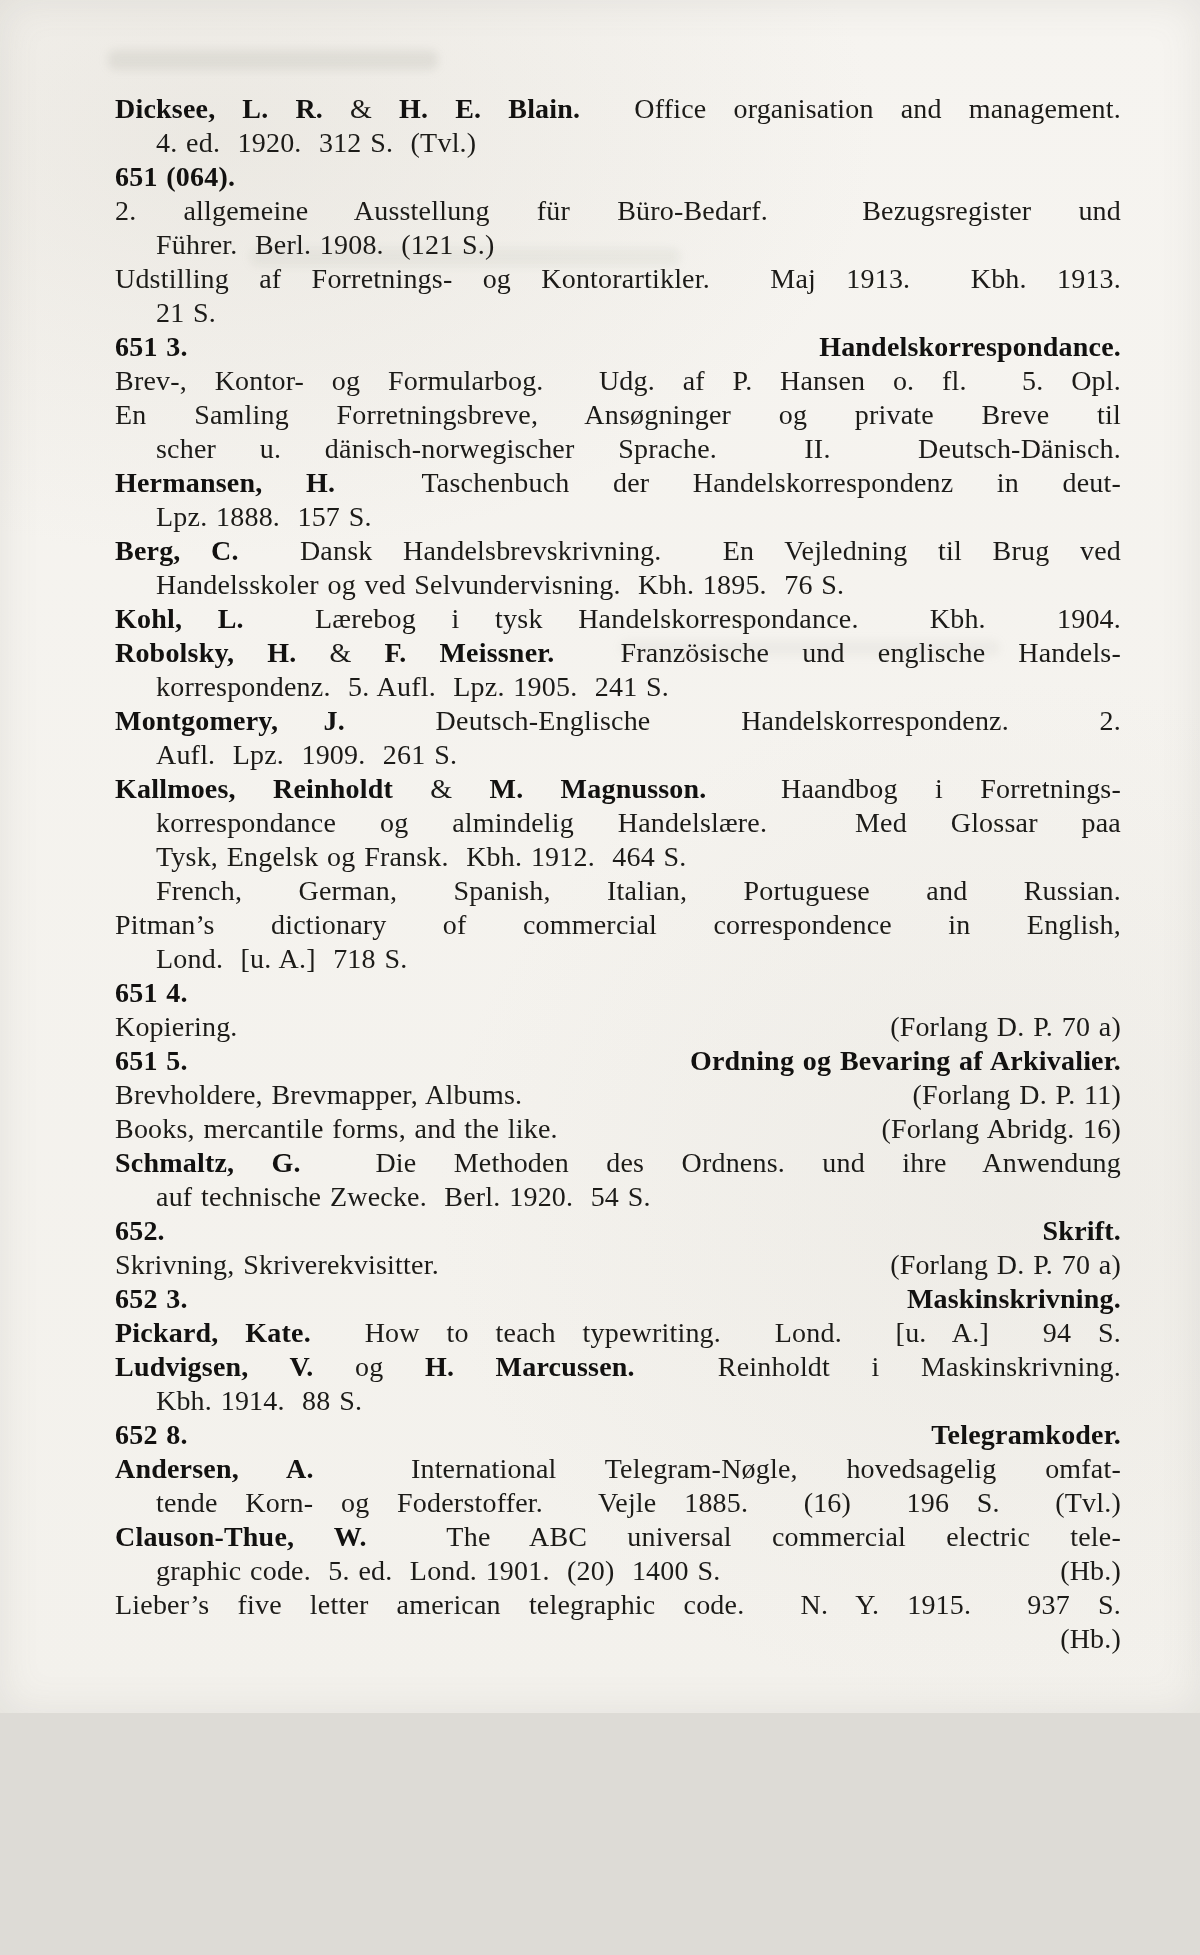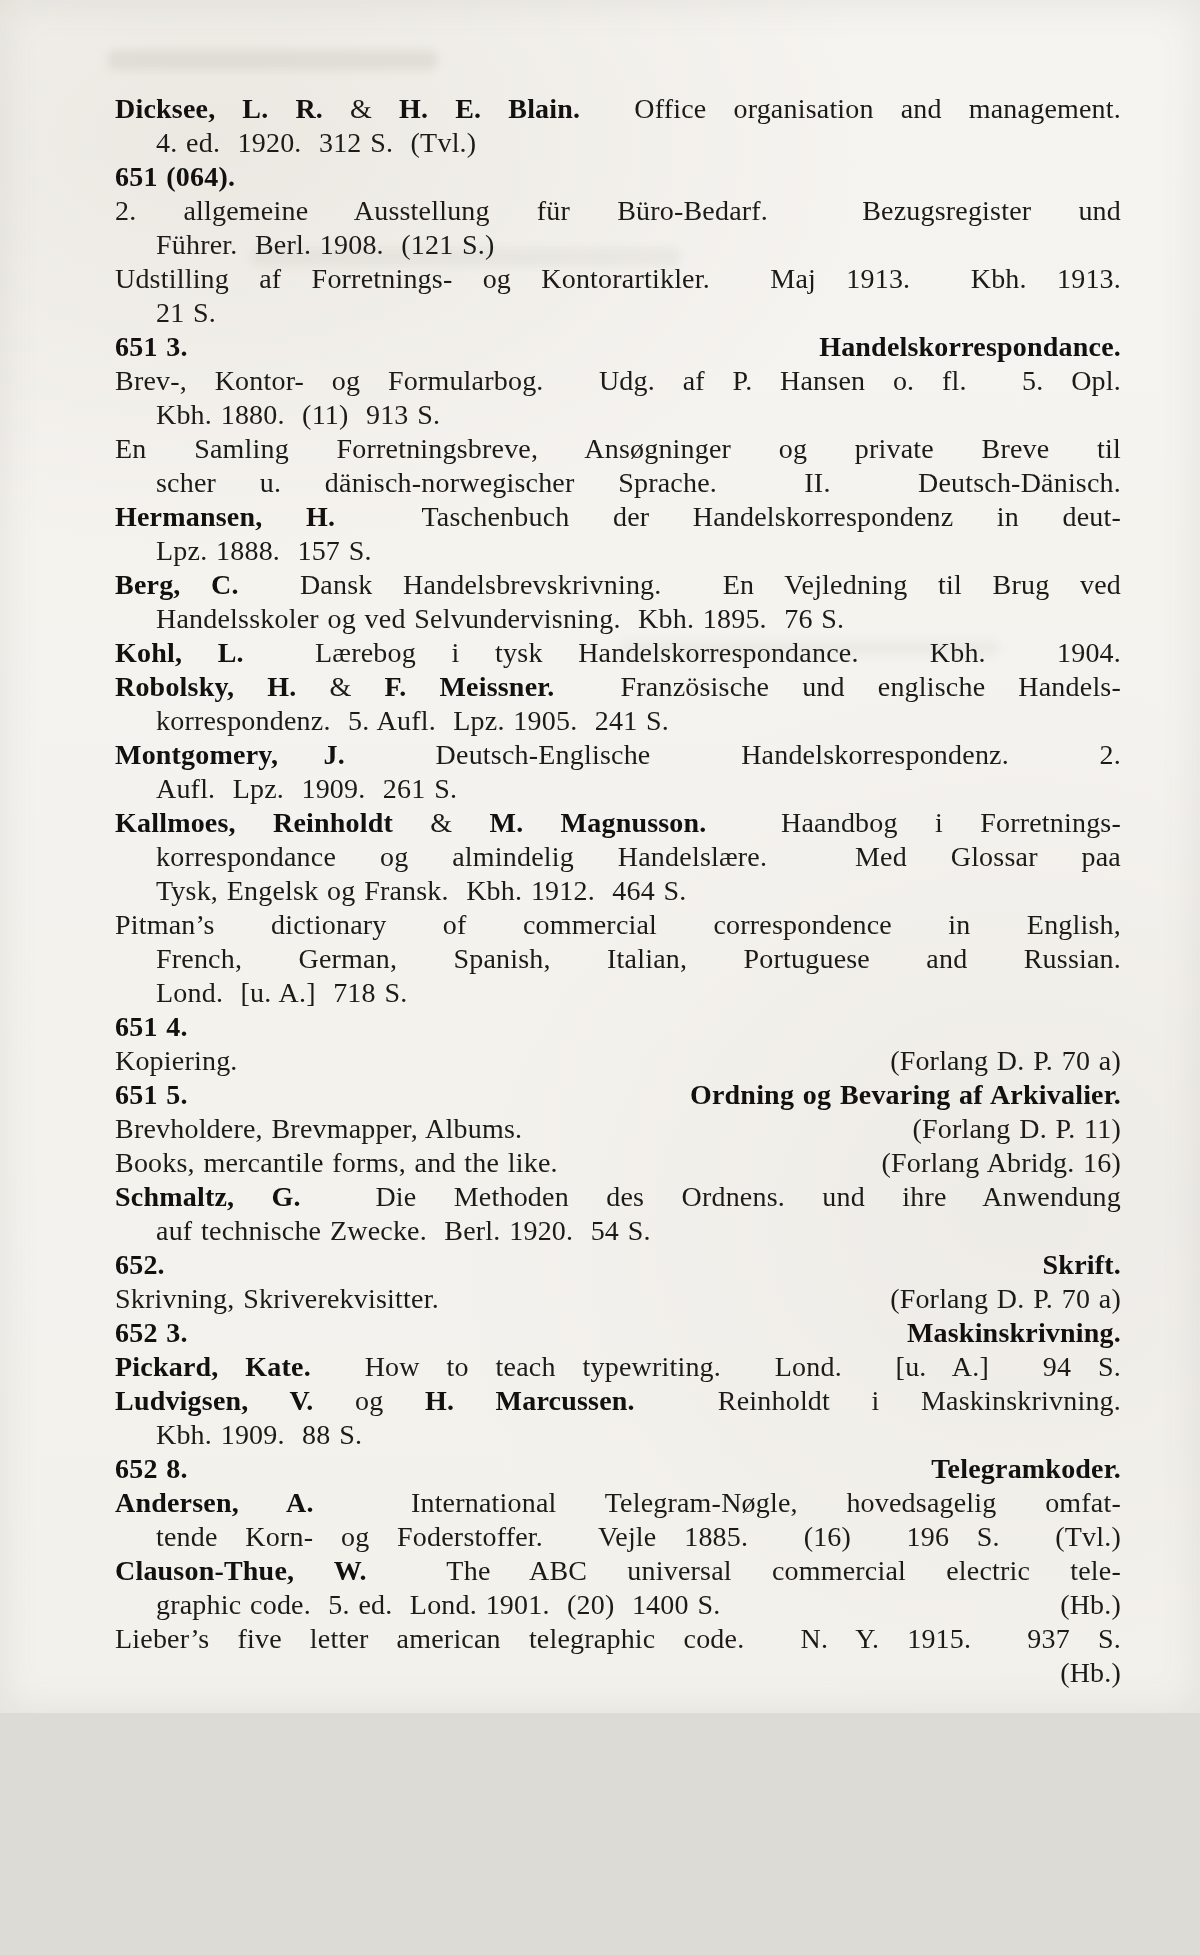--- a/index.html
+++ b/index.html
@@ -49,51 +49,50 @@
   <div class="content">
       <div class="ln just"><span class="b">Dicksee, L. R. </span><span>&amp; </span><span class="b">H. E. Blain.</span><span>  Office organisation and management.</span></div>
       <div class="ln ind"><span>4. ed.  1920.  312 S.  (Tvl.)</span></div>
       <div class="ln"><span class="b">651 (064).</span></div>
       <div class="ln just"><span>2. allgemeine Ausstellung für Büro-Bedarf.  Bezugsregister und</span></div>
       <div class="ln ind"><span>Führer.  Berl. 1908.  (121 S.)</span></div>
       <div class="ln just"><span>Udstilling af Forretnings- og Kontorartikler.  Maj 1913.  Kbh. 1913.</span></div>
       <div class="ln ind"><span>21 S.</span></div>
       <div class="ln split"><span class="lft"><span class="b">651 3.</span></span><span class="rgt"><span class="b">Handelskorrespondance.</span></span></div>
       <div class="ln just"><span>Brev-, Kontor- og Formularbog.  Udg. af P. Hansen o. fl.  5. Opl.</span></div>
-      <div class="ln ind"><span>Kbh. 1880.  (11)  913 S.</span></div>
       <div class="ln just"><span>En Samling Forretningsbreve, Ansøgninger og private Breve til</span></div>
       <div class="ln ind just"><span>scher u. dänisch-norwegischer Sprache.  II.  Deutsch-Dänisch.</span></div>
       <div class="ln just"><span class="b">Hermansen, H.</span><span>  Taschenbuch der Handelskorrespondenz in deut-</span></div>
       <div class="ln ind"><span>Lpz. 1888.  157 S.</span></div>
       <div class="ln just"><span class="b">Berg, C.</span><span>  Dansk Handelsbrevskrivning.  En Vejledning til Brug ved</span></div>
       <div class="ln ind"><span>Handelsskoler og ved Selvundervisning.  Kbh. 1895.  76 S.</span></div>
       <div class="ln just"><span class="b">Kohl, L.</span><span>  Lærebog i tysk Handelskorrespondance.  Kbh.  1904.</span></div>
       <div class="ln just"><span class="b">Robolsky, H. </span><span>&amp; </span><span class="b">F. Meissner.</span><span>  Französische und englische Handels-</span></div>
       <div class="ln ind"><span>korrespondenz.  5. Aufl.  Lpz. 1905.  241 S.</span></div>
       <div class="ln just"><span class="b">Montgomery, J.</span><span>  Deutsch-Englische  Handelskorrespondenz.  2.</span></div>
       <div class="ln ind"><span>Aufl.  Lpz.  1909.  261 S.</span></div>
       <div class="ln just"><span class="b">Kallmoes, Reinholdt </span><span>&amp; </span><span class="b">M. Magnusson.</span><span>  Haandbog i Forretnings-</span></div>
       <div class="ln ind just"><span>korrespondance og almindelig Handelslære.  Med Glossar paa</span></div>
       <div class="ln ind"><span>Tysk, Engelsk og Fransk.  Kbh. 1912.  464 S.</span></div>
+      <div class="ln ind just"><span>French, German, Spanish, Italian, Portuguese and Russian.</span></div>
       <div class="ln just"><span>Pitman’s dictionary of commercial correspondence in English,</span></div>
-      <div class="ln ind just"><span>French, German, Spanish, Italian, Portuguese and Russian.</span></div>
       <div class="ln ind"><span>Lond.  [u. A.]  718 S.</span></div>
       <div class="ln"><span class="b">651 4.</span></div>
       <div class="ln split"><span class="lft"><span>Kopiering.</span></span><span class="rgt"><span>(Forlang D. P. 70 a)</span></span></div>
       <div class="ln split"><span class="lft"><span class="b">651 5.</span></span><span class="rgt"><span class="b">Ordning og Bevaring af Arkivalier.</span></span></div>
       <div class="ln split"><span class="lft"><span>Brevholdere, Brevmapper, Albums.</span></span><span class="rgt"><span>(Forlang D. P. 11)</span></span></div>
       <div class="ln split"><span class="lft"><span>Books, mercantile forms, and the like.</span></span><span class="rgt"><span>(Forlang Abridg. 16)</span></span></div>
       <div class="ln just"><span class="b">Schmaltz, G.</span><span>  Die Methoden des Ordnens. und ihre Anwendung</span></div>
       <div class="ln ind"><span>auf technische Zwecke.  Berl. 1920.  54 S.</span></div>
       <div class="ln split"><span class="lft"><span class="b">652.</span></span><span class="rgt"><span class="b">Skrift.</span></span></div>
       <div class="ln split"><span class="lft"><span>Skrivning, Skriverekvisitter.</span></span><span class="rgt"><span>(Forlang D. P. 70 a)</span></span></div>
       <div class="ln split"><span class="lft"><span class="b">652 3.</span></span><span class="rgt"><span class="b">Maskinskrivning.</span></span></div>
       <div class="ln just"><span class="b">Pickard, Kate.</span><span>  How to teach typewriting.  Lond.  [u. A.]  94 S.</span></div>
       <div class="ln just"><span class="b">Ludvigsen, V. </span><span>og </span><span class="b">H. Marcussen.</span><span>  Reinholdt i Maskinskrivning.</span></div>
-      <div class="ln ind"><span>Kbh. 1909.  88 S.</span></div>
+      <div class="ln ind"><span>Kbh. 1914.  88 S.</span></div>
       <div class="ln split"><span class="lft"><span class="b">652 8.</span></span><span class="rgt"><span class="b">Telegramkoder.</span></span></div>
       <div class="ln just"><span class="b">Andersen, A.</span><span>  International Telegram-Nøgle, hovedsagelig omfat-</span></div>
       <div class="ln ind just"><span>tende Korn- og Foderstoffer.  Vejle 1885.  (16)  196 S.  (Tvl.)</span></div>
       <div class="ln just"><span class="b">Clauson-Thue, W.</span><span>  The ABC universal commercial electric tele-</span></div>
       <div class="ln ind split"><span class="lft"><span>graphic code.  5. ed.  Lond. 1901.  (20)  1400 S.</span></span><span class="rgt"><span>(Hb.)</span></span></div>
       <div class="ln just"><span>Lieber’s five letter american telegraphic code.  N. Y. 1915.  937 S.</span></div>
       <div class="ln split"><span class="lft"></span><span class="rgt"><span>(Hb.)</span></span></div>
     </div>
 
   <div class="pagenum">326</div>

